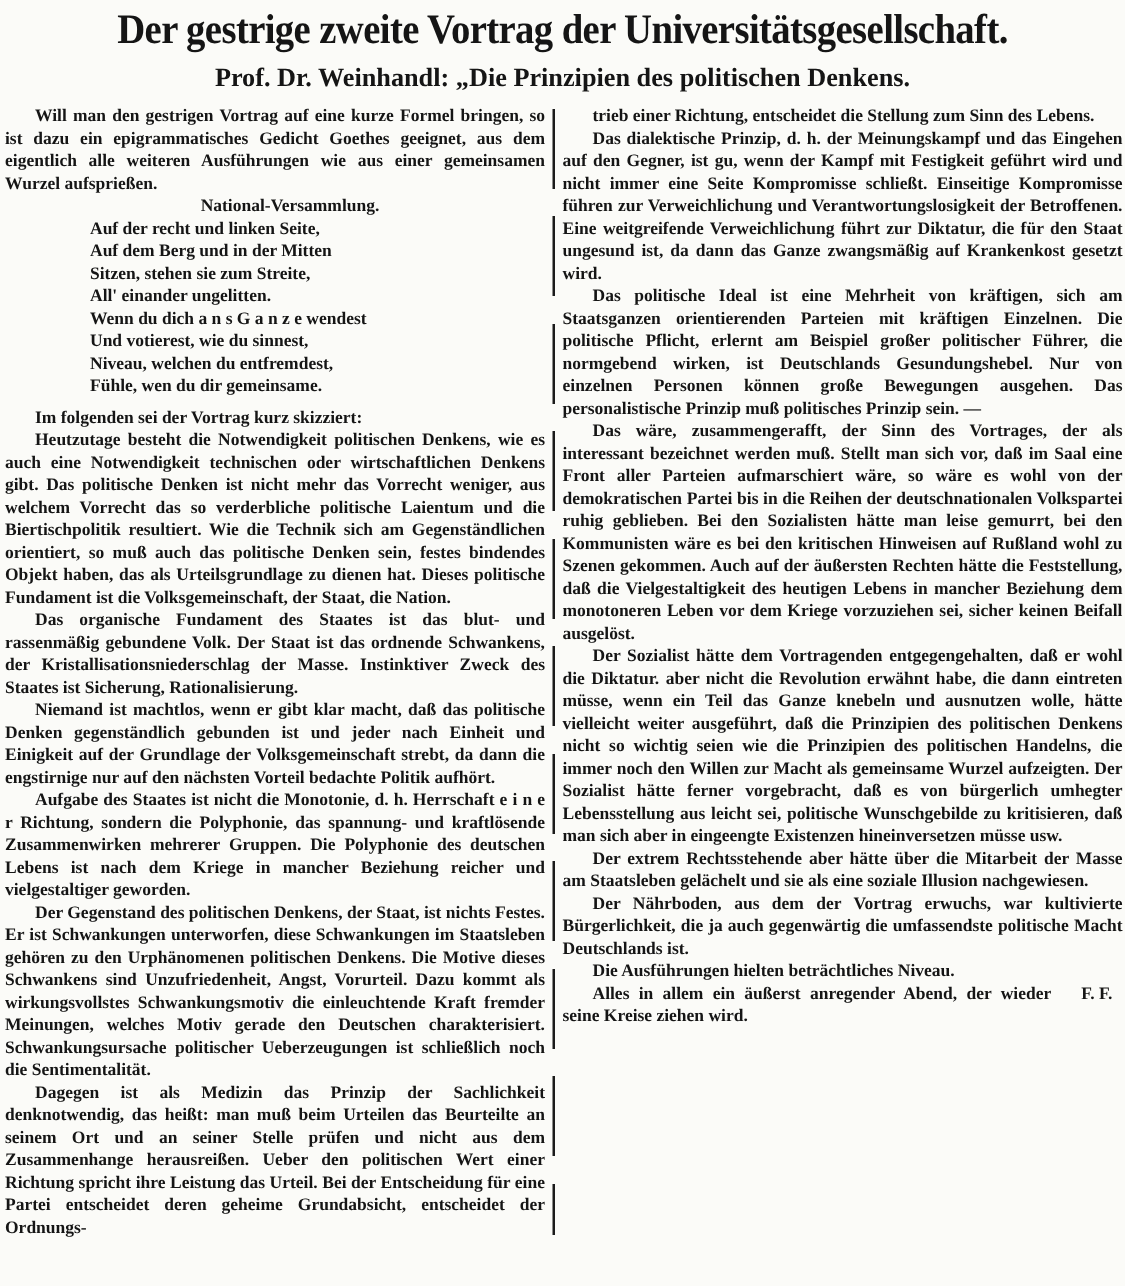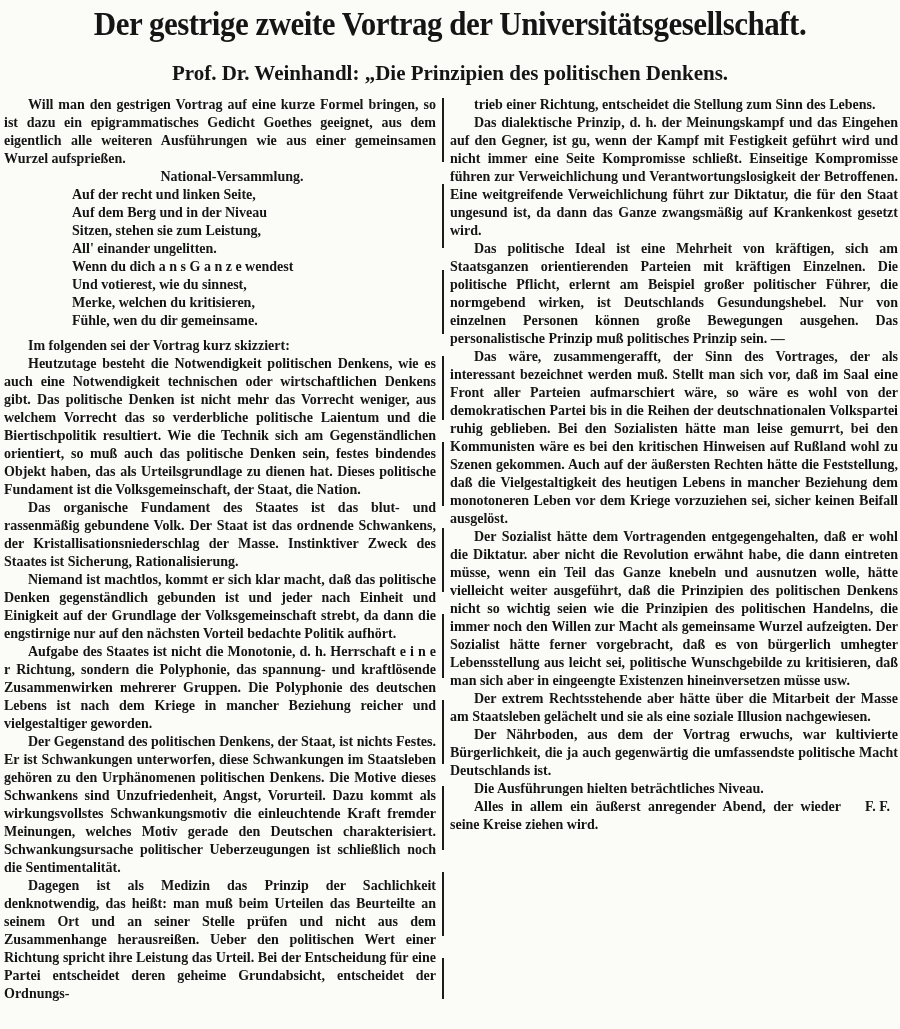--- a/index.html
+++ b/index.html
@@ -20,21 +20,21 @@
     white-space: nowrap;
     letter-spacing: -0.5px;
     padding-top: 2px;
     transform: scaleY(1.08);
     transform-origin: top center;
   }
   .subtitle {
     font-size: 21px;
     line-height: 26px;
     text-align: center;
-    margin-top: 18px;
+    margin-top: 7px;
   }
 
   .cols {
     display: flex;
     padding: 10px 2px 0 4px;
     align-items: stretch;
   }
   .col {
     font-size: 14px;
     line-height: 18px;
@@ -77,34 +77,34 @@
 
   <div class="cols">
 
     <div class="col col-left">
       <p>Will man den gestrigen Vortrag auf eine kurze Formel bringen, so ist dazu ein epigrammatisches Gedicht Goethes geeignet, aus dem eigentlich alle weiteren Ausführungen wie aus einer gemeinsamen Wurzel aufsprießen.</p>
 
       <p class="poem-title">National-Versammlung.</p>
 
       <div class="poem">
           <div>Auf der recht und linken Seite,</div>
-          <div>Auf dem Berg und in der Niveau</div>
-          <div>Sitzen, stehen sie zum Leistung,</div>
+          <div>Auf dem Berg und in der Mitten</div>
+          <div>Sitzen, stehen sie zum Streite,</div>
           <div>All' einander ungelitten.</div>
           <div>Wenn du dich a n s  G a n z e wendest</div>
           <div>Und votierest, wie du sinnest,</div>
-          <div>Merke, welchen du kritisieren,</div>
+          <div>Niveau, welchen du entfremdest,</div>
           <div>Fühle, wen du dir gemeinsame.</div>
         </div>
 
       <div>
           <p>Im folgenden sei der Vortrag kurz skizziert:</p>
           <p>Heutzutage besteht die Notwendigkeit politischen Denkens, wie es auch eine Notwendigkeit technischen oder wirtschaftlichen Denkens gibt. Das politische Denken ist nicht mehr das Vorrecht weniger, aus welchem Vorrecht das so verderbliche politische Laientum und die Biertischpolitik resultiert. Wie die Technik sich am Gegenständlichen orientiert, so muß auch das politische Denken sein, festes bindendes Objekt haben, das als Urteilsgrundlage zu dienen hat. Dieses politische Fundament ist die Volksgemeinschaft, der Staat, die Nation.</p>
           <p>Das organische Fundament des Staates ist das blut- und rassenmäßig gebundene Volk. Der Staat ist das ordnende Schwankens, der Kristallisationsniederschlag der Masse. Instinktiver Zweck des Staates ist Sicherung, Rationalisierung.</p>
-          <p>Niemand ist machtlos, kommt er sich klar macht, daß das politische Denken gegenständlich gebunden ist und jeder nach Einheit und Einigkeit auf der Grundlage der Volksgemeinschaft strebt, da dann die engstirnige nur auf den nächsten Vorteil bedachte Politik aufhört.</p>
+          <p>Niemand ist machtlos, wenn er gibt klar macht, daß das politische Denken gegenständlich gebunden ist und jeder nach Einheit und Einigkeit auf der Grundlage der Volksgemeinschaft strebt, da dann die engstirnige nur auf den nächsten Vorteil bedachte Politik aufhört.</p>
           <p>Aufgabe des Staates ist nicht die Monotonie, d. h. Herrschaft e i n e r Richtung, sondern die Polyphonie, das spannung- und kraftlösende Zusammenwirken mehrerer Gruppen. Die Polyphonie des deutschen Lebens ist nach dem Kriege in mancher Beziehung reicher und vielgestaltiger geworden.</p>
           <p>Der Gegenstand des politischen Denkens, der Staat, ist nichts Festes. Er ist Schwankungen unterworfen, diese Schwankungen im Staatsleben gehören zu den Urphänomenen politischen Denkens. Die Motive dieses Schwankens sind Unzufriedenheit, Angst, Vorurteil. Dazu kommt als wirkungsvollstes Schwankungsmotiv die einleuchtende Kraft fremder Meinungen, welches Motiv gerade den Deutschen charakterisiert. Schwankungsursache politischer Ueberzeugungen ist schließlich noch die Sentimentalität.</p>
           <p>Dagegen ist als Medizin das Prinzip der Sachlichkeit denknotwendig, das heißt: man muß beim Urteilen das Beurteilte an seinem Ort und an seiner Stelle prüfen und nicht aus dem Zusammenhange herausreißen. Ueber den politischen Wert einer Richtung spricht ihre Leistung das Urteil. Bei der Entscheidung für eine Partei entscheidet deren geheime Grundabsicht, entscheidet der Ordnungs-</p>
         </div>
     </div>
 
     <div class="divider"></div>
 
     <div class="col col-right">
       <div>

